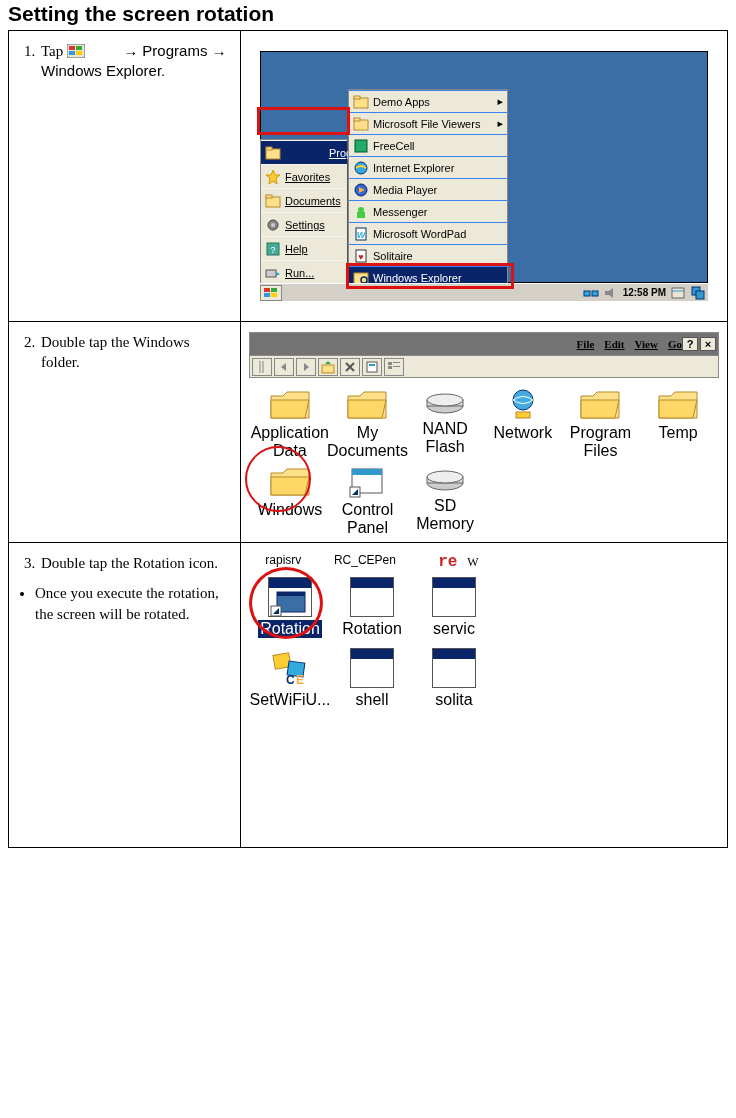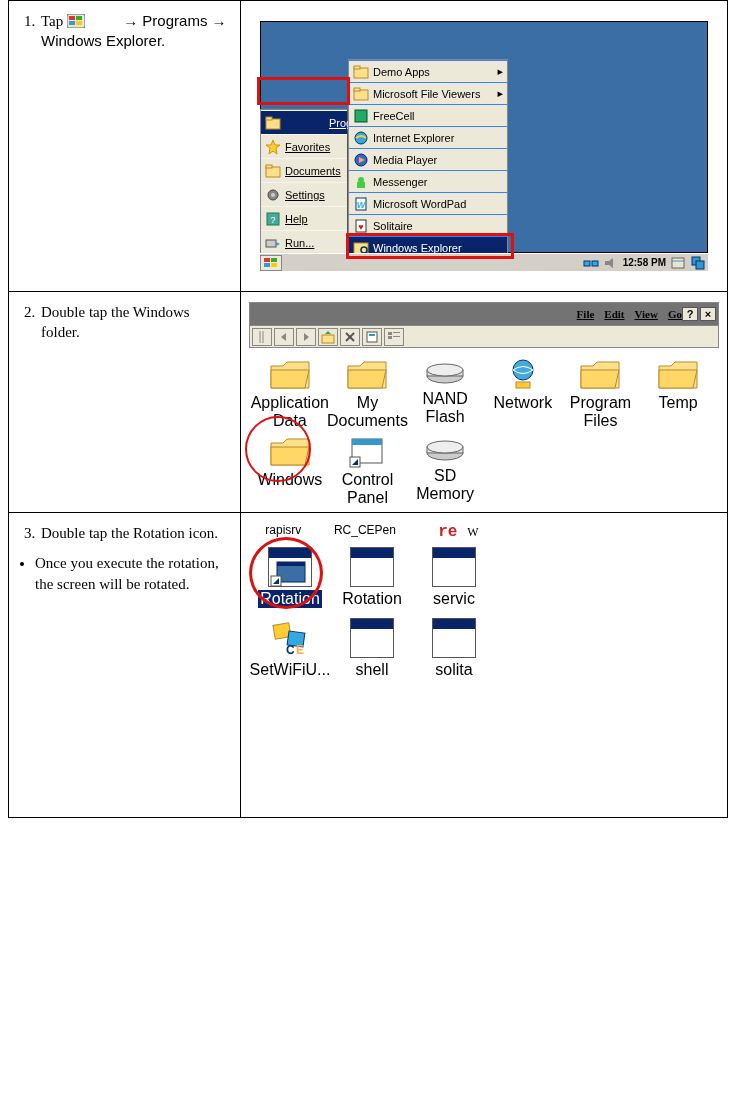--- a/index.html
+++ b/index.html
@@ -261,20 +261,21 @@
 
   .arrow-glyph { font-family: sans-serif; margin-left: 34px; }
 
   
   svg { display:block; }
 </style>
 </head>
 <body>
 
 <div class="page">
+  <div class="heading">Setting the screen rotation</div>
 
   <table class="steps">
 
     <tbody>
         <tr>
       <td class="instr">
         <ol class="stepol" start="1">
           <li>
             <span>Tap </span><span class="mini-icon"><svg viewBox="0 0 18 14">
                     <rect x="0" y="0" width="18" height="14" rx="2" fill="#e8e4d6" stroke="#666"></rect>

